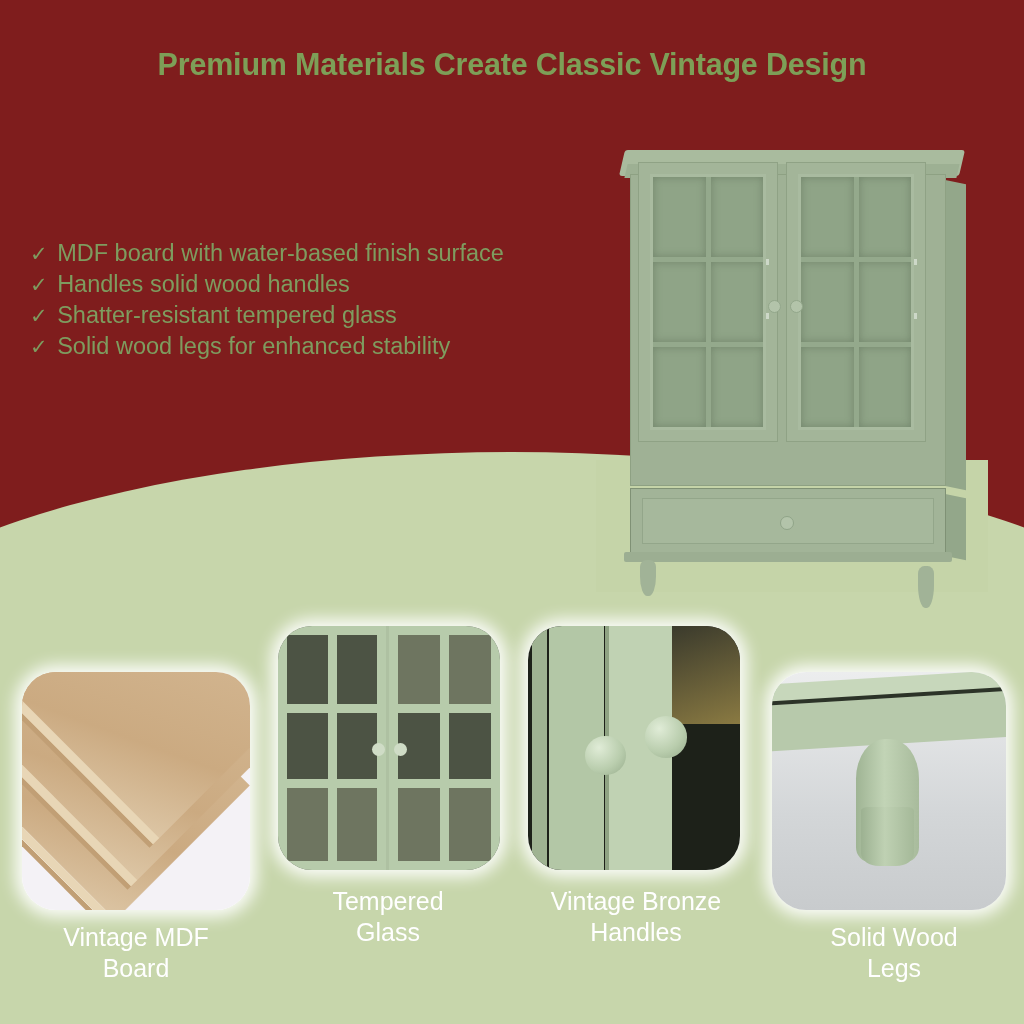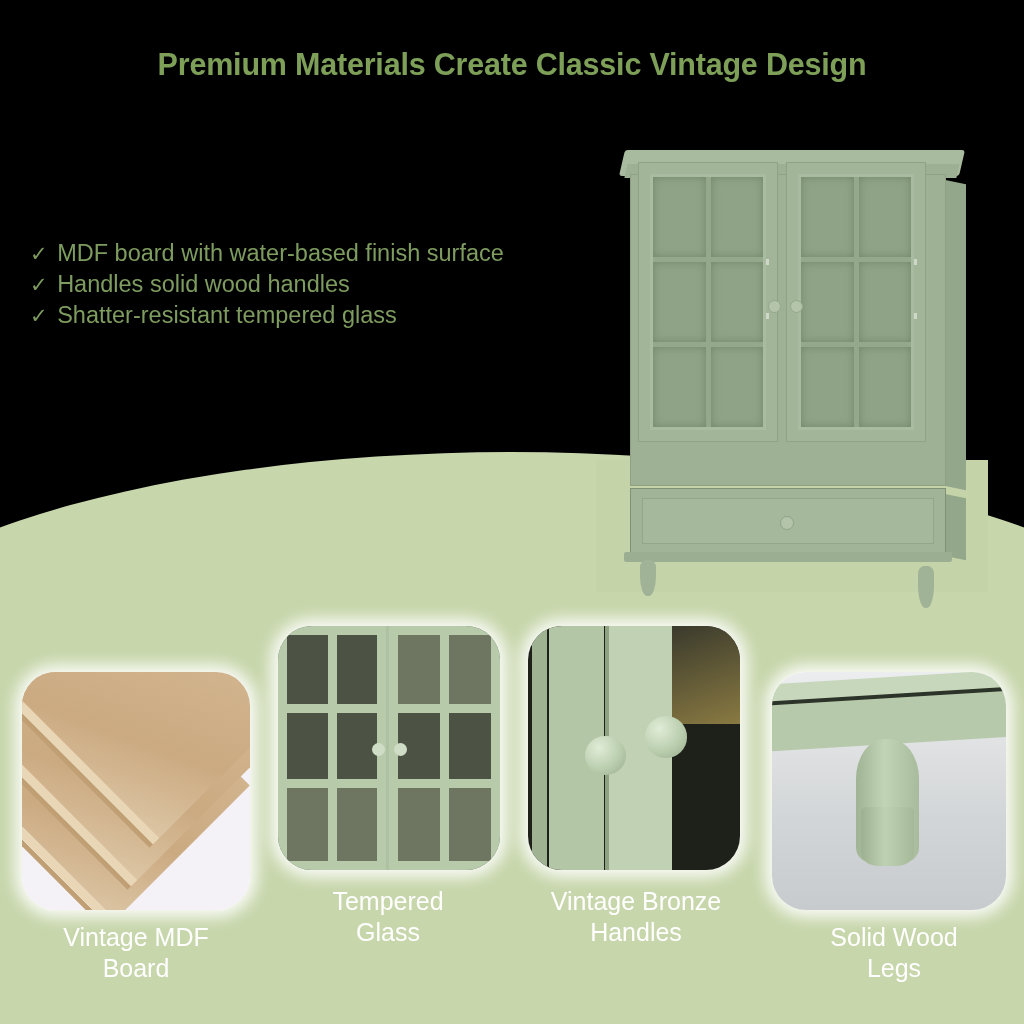--- a/index.html
+++ b/index.html
@@ -8,21 +8,21 @@
     background: #ffffff;
   }
   body {
     font-family: "Liberation Sans", sans-serif;
   }
   #page {
     position: relative;
     width: 1024px;
     height: 1024px;
     overflow: hidden;
-    background: #000000;
+    background: #7f1d1d;
   }
 
   
   .bg-green {
     position: absolute;
     left: -18%;
     top: 452px;
     width: 136%;
     height: 900px;
     background: #c7d6ab;
@@ -359,20 +359,21 @@
 <div id="page">
 
   <div class="bg-green"></div>
 
   <div class="headline">Premium Materials Create Classic Vintage Design</div>
 
   <div class="bullets">
     <span class="bullet"><span class="tick">✓</span> <span>MDF board with water-based finish surface</span></span>
     <span class="bullet"><span class="tick">✓</span> <span>Handles solid wood handles</span></span>
     <span class="bullet"><span class="tick">✓</span> <span>Shatter-resistant tempered glass</span></span>
+    <span class="bullet"><span class="tick">✓</span> <span>Solid wood legs for enhanced stability</span></span>
   </div>
 
   <div class="hero">
     <div class="hero-floor"></div>
     <div class="cab">
       <div class="cab-top"></div>
       <div class="cab-top2"></div>
       <div class="cab-side"></div>
       <div class="cab-body"></div>
 

